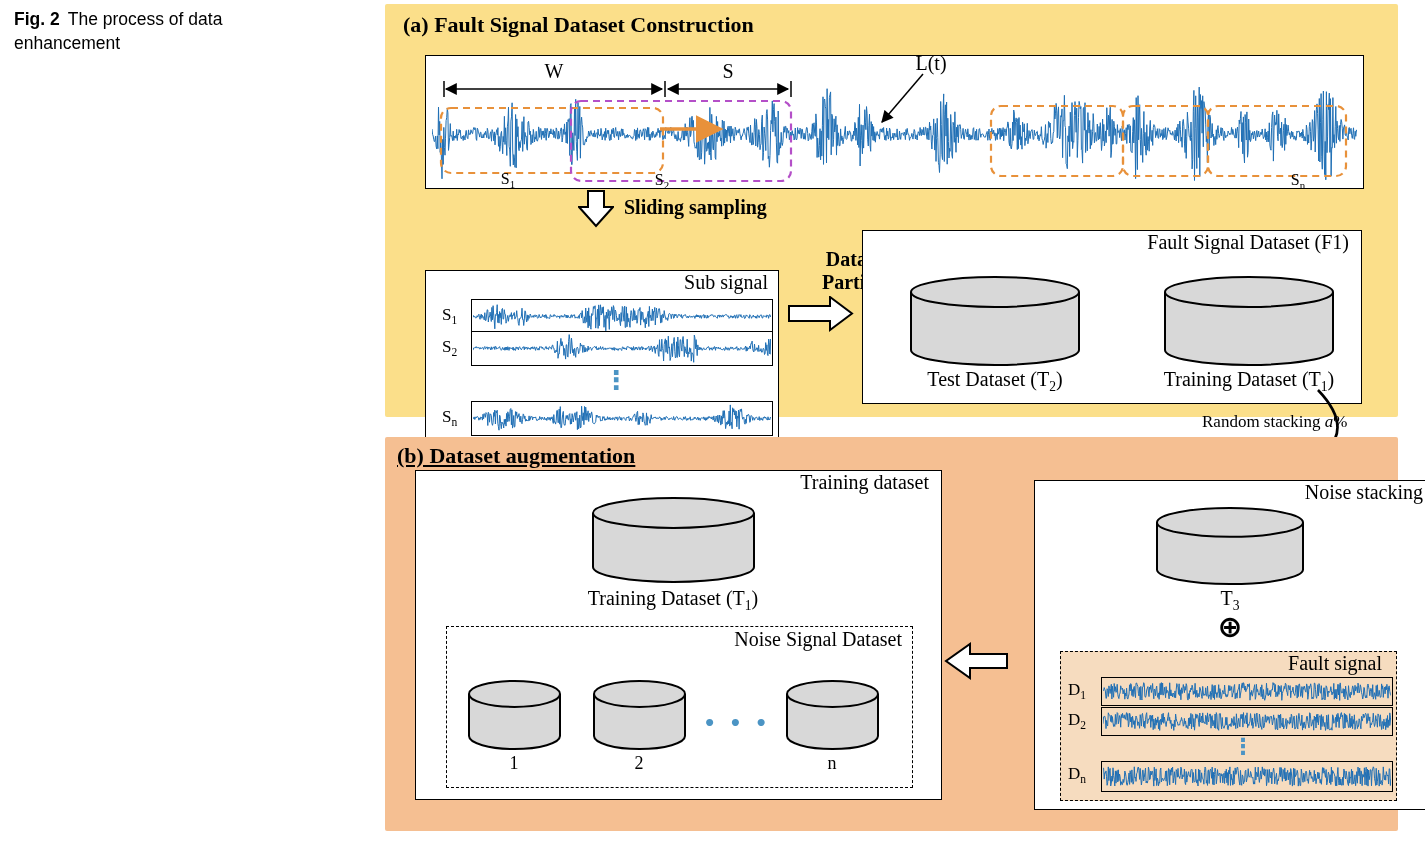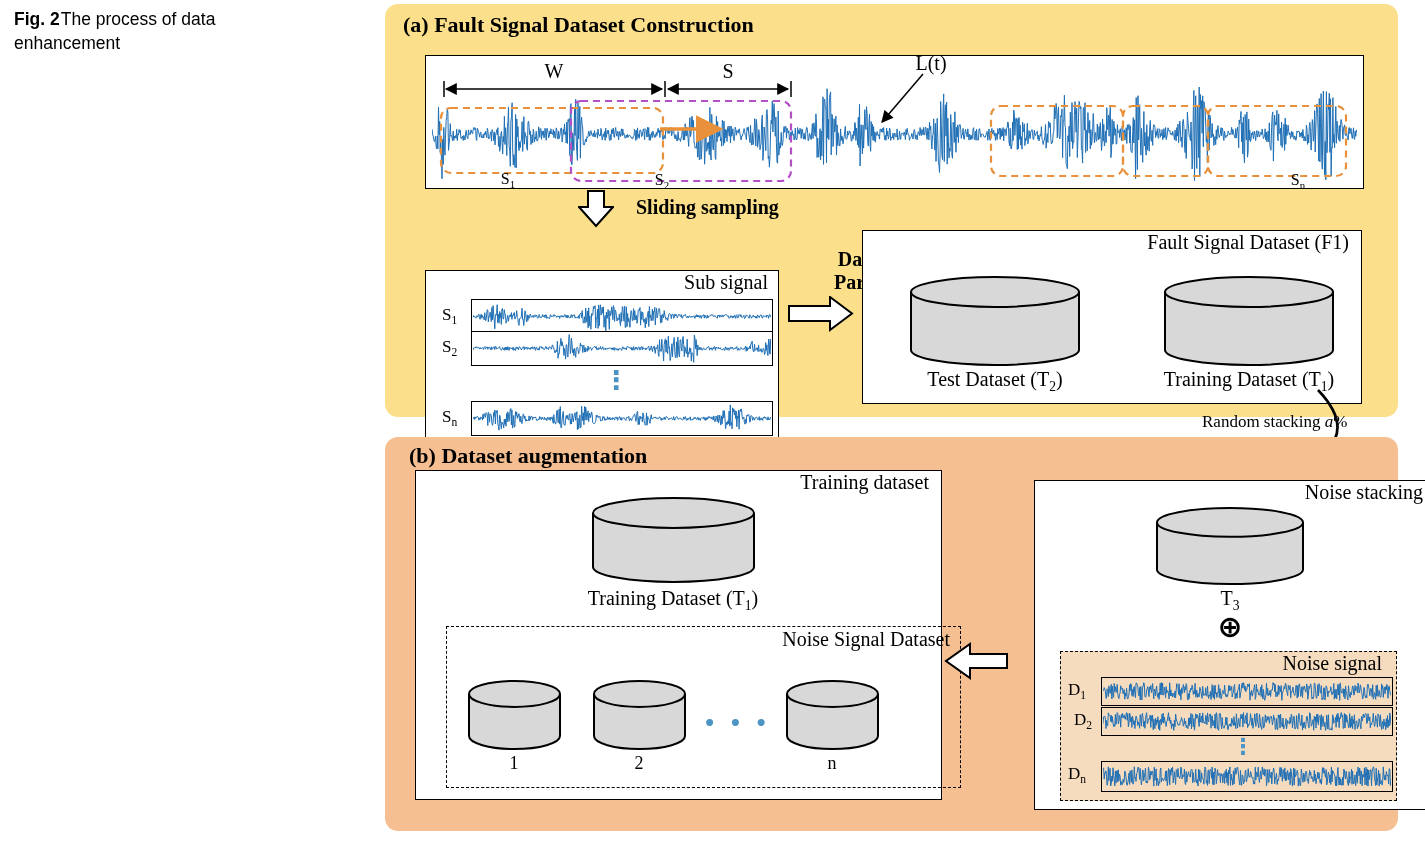--- a/index.html
+++ b/index.html
@@ -1,41 +1,41 @@
 <!DOCTYPE html>
 <html style="--panel-a-bg: #fbdf8a; --panel-b-bg: #f5bf92; --dash-orange: #e8913a; --dash-purple: #b44fc8; --dots-blue: #4b94c4; --noise-area-bg: #f6dcbf;"><head>
 <meta charset="utf-8">
 <style>
   html,body{margin:0;padding:0;background:#ffffff;}
   .page{position:relative;width:1425px;height:841px;background:#fff;overflow:hidden;
         font-family:"Liberation Serif","DejaVu Serif",serif;color:#000;}
   .abs{position:absolute;}
-  .panel{position:absolute;border-radius:13px;}
+  .panel{position:absolute;border-radius:2px;}
   .panel-a{left:385px;top:4px;width:1013px;height:413px;background:var(--panel-a-bg);}
   .panel-b{left:385px;top:437px;width:1013px;height:394px;background:var(--panel-b-bg);}
   .wbox{position:absolute;background:#fff;border:1.6px solid #000;}
   .dashbox{position:absolute;border:1.6px dashed #000;}
   .ptitle{position:absolute;font-weight:bold;font-size:22px;white-space:nowrap;}
   .btitle{position:absolute;font-size:20px;white-space:nowrap;}
   .lab{position:absolute;font-size:16px;transform:translateX(-50%);white-space:nowrap;}
   .lab-l{position:absolute;font-size:17px;white-space:nowrap;}
   .lab20{position:absolute;font-size:20px;transform:translateX(-50%);white-space:nowrap;}
-  .boldlab{position:absolute;font-weight:bold;font-size:20px;white-space:nowrap;margin-left:12px;}
+  .boldlab{position:absolute;font-weight:bold;font-size:20px;white-space:nowrap;}
   sub{font-size:68%;line-height:0;}
   .wave{position:absolute;overflow:hidden;}
   .cylinder{position:absolute;}
   .strip{position:absolute;border:1px solid #000;background:#fff;}
   .strip-noise{position:absolute;border:1px solid #000;background:var(--noise-area-bg);}
   .vdots{position:absolute;font-family:"DejaVu Sans",sans-serif;font-size:26px;font-weight:bold;
          color:var(--dots-blue);line-height:1;transform:translateX(-50%);}
   .hdots{position:absolute;font-family:"DejaVu Sans",sans-serif;font-size:20px;font-weight:bold;
          color:var(--dots-blue);letter-spacing:3px;transform:translateX(-50%);}
   .caption{position:absolute;left:14px;top:8px;width:280px;
            font-family:"Liberation Sans","DejaVu Sans",sans-serif;font-size:17.5px;line-height:1.35;}
-  .caption b{margin-right:1px;}
+  .caption b{margin-right:8px;}
   .plus{position:absolute;font-family:"DejaVu Sans",sans-serif;font-size:30px;font-weight:bold;
         line-height:1;transform:translateX(-50%);}
   svg{display:block;}
   .dashO{fill:none;stroke:var(--dash-orange);stroke-width:2.2;stroke-dasharray:7 5;}
   .dashP{fill:none;stroke:var(--dash-purple);stroke-width:2.2;stroke-dasharray:7 5;}
   .blk{fill:#fff;stroke:#000;stroke-width:2;}
   .thin{stroke:#000;stroke-width:1.5;fill:none;}
 </style>
 </head>
 <body>
@@ -161,33 +161,33 @@
     <defs>
       <marker id="ah-c" viewBox="0 0 10 10" refX="8" refY="5" markerWidth="9" markerHeight="9" orient="auto">
           <path d="M0 0 L10 5 L0 10 z" fill="#000"></path>
         </marker>
     </defs>
     <path d="M198 4 C 240 48, 222 86, 70 110" fill="none" stroke="#000" stroke-width="2.6" marker-end="url(#ah-c)"></path>
   </svg>
 
   <div class="panel panel-b">
 
-    <div class="ptitle" style="left:24px;top:6px;">(b) Dataset augmentation</div>
+    <div class="ptitle" style="left:12px;top:6px;text-decoration:underline;">(b) Dataset augmentation</div>
 
     <div class="wbox" style="left:30px;top:33px;width:525px;height:328px;">
       <div class="btitle" style="right:12px;top:0px;">Training dataset</div>
       <div class="cylinder" style="left:175px;top:25px;width:165px;height:88px;">
           <svg width="165" height="88">
             <path d="M2 17 L2 71 A80.5 15 0 0 0 163 71 L163 17" fill="#d8d8d8" stroke="#000" stroke-width="2"></path>
             <ellipse cx="82.5" cy="17" rx="80.5" ry="15" fill="#d8d8d8" stroke="#000" stroke-width="2"></ellipse>
           </svg>
         </div>
       <span class="lab20" style="left:257px;top:116px;"><span>Training  Dataset (T</span><sub>1</sub><span>)</span></span>
 
-      <div class="dashbox" style="left:30px;top:155px;width:465px;height:160px;padding-left:48px;">
+      <div class="dashbox" style="left:30px;top:155px;width:465px;height:160px;">
         <div class="btitle" style="right:10px;top:1px;">Noise Signal Dataset</div>
         <div class="cylinder" style="left:20px;top:52px;width:95px;height:72px;">
             <svg width="95" height="72">
               <path d="M2 14.959999999999999 L2 57.04 A45.5 12.959999999999999 0 0 0 93 57.04 L93 14.959999999999999" fill="#d8d8d8" stroke="#000" stroke-width="2"></path>
               <ellipse cx="47.5" cy="14.959999999999999" rx="45.5" ry="12.959999999999999" fill="#d8d8d8" stroke="#000" stroke-width="2"></ellipse>
             </svg>
           </div>
         <div class="cylinder" style="left:145px;top:52px;width:95px;height:72px;">
             <svg width="95" height="72">
               <path d="M2 14.959999999999999 L2 57.04 A45.5 12.959999999999999 0 0 0 93 57.04 L93 14.959999999999999" fill="#d8d8d8" stroke="#000" stroke-width="2"></path>
@@ -216,30 +216,30 @@
       <div class="cylinder" style="left:120px;top:25px;width:150px;height:80px;">
           <svg width="150" height="80">
             <path d="M2 16.4 L2 63.599999999999994 A73 14.399999999999999 0 0 0 148 63.599999999999994 L148 16.4" fill="#d8d8d8" stroke="#000" stroke-width="2"></path>
             <ellipse cx="75" cy="16.4" rx="73" ry="14.399999999999999" fill="#d8d8d8" stroke="#000" stroke-width="2"></ellipse>
           </svg>
         </div>
       <span class="lab20" style="left:195px;top:106px;"><span>T</span><sub>3</sub></span>
       <span class="plus" style="left:195px;top:131px;">⊕</span>
 
       <div class="dashbox" style="left:25px;top:170px;width:335px;height:148px;background:var(--noise-area-bg);">
-        <div class="btitle" style="right:14px;top:0px;">Noise signal</div>
+        <div class="btitle" style="right:14px;top:0px;">Fault signal</div>
         <span class="lab-l" style="left:7px;top:28px;"><span>D</span><sub>1</sub></span>
         <div class="strip-noise" style="left:40px;top:25px;width:290px;height:27px;">
           <div class="wave" style="left:1px;right:1px;top:1px;bottom:1px;">
               <svg width="288" height="25">
                 <polyline points="0.0,11.3 0.6,11.5 1.2,8.6 1.8,10.4 2.4,12.1 3.0,19.5 3.5,19.1 4.1,9.7 4.7,11.5 5.3,17.5 5.9,6.9 6.5,9.6 7.1,14.5 7.7,9.6 8.3,5.3 8.9,20.0 9.4,7.2 10.0,13.5 10.6,18.3 11.2,4.5 11.8,12.3 12.4,7.7 13.0,13.4 13.6,11.9 14.2,5.3 14.8,15.5 15.3,18.0 15.9,19.6 16.5,15.2 17.1,14.1 17.7,6.8 18.3,9.5 18.9,10.4 19.5,9.1 20.1,14.9 20.7,11.2 21.2,10.5 21.8,20.2 22.4,14.0 23.0,17.0 23.6,9.2 24.2,19.0 24.8,20.1 25.4,17.8 26.0,15.0 26.6,5.8 27.1,12.0 27.7,4.6 28.3,5.4 28.9,16.5 29.5,10.6 30.1,17.6 30.7,8.6 31.3,7.4 31.9,15.3 32.5,18.6 33.0,4.2 33.6,4.0 34.2,5.7 34.8,7.3 35.4,14.3 36.0,17.0 36.6,8.4 37.2,20.9 37.8,7.4 38.4,19.7 39.0,21.0 39.5,8.1 40.1,7.9 40.7,3.7 41.3,5.1 41.9,17.1 42.5,18.3 43.1,16.5 43.7,10.9 44.3,9.2 44.9,7.6 45.4,12.0 46.0,17.6 46.6,8.0 47.2,10.3 47.8,6.4 48.4,13.5 49.0,10.6 49.6,4.5 50.2,13.5 50.8,19.8 51.3,10.0 51.9,11.0 52.5,16.7 53.1,9.6 53.7,7.1 54.3,16.0 54.9,18.5 55.5,13.9 56.1,20.3 56.7,11.8 57.2,4.4 57.8,15.8 58.4,3.6 59.0,15.7 59.6,4.0 60.2,16.2 60.8,15.1 61.4,8.3 62.0,12.7 62.6,18.7 63.1,7.6 63.7,14.2 64.3,11.5 64.9,11.9 65.5,14.8 66.1,19.9 66.7,3.8 67.3,16.8 67.9,10.8 68.5,16.8 69.0,14.4 69.6,18.0 70.2,14.0 70.8,15.3 71.4,18.5 72.0,11.9 72.6,18.8 73.2,10.9 73.8,4.6 74.4,7.1 75.0,7.9 75.5,15.3 76.1,4.8 76.7,16.6 77.3,10.8 77.9,20.8 78.5,8.8 79.1,14.5 79.7,11.2 80.3,5.5 80.9,9.5 81.4,13.7 82.0,7.5 82.6,11.2 83.2,4.7 83.8,6.9 84.4,19.2 85.0,21.1 85.6,14.6 86.2,19.7 86.8,11.6 87.3,13.0 87.9,9.0 88.5,10.6 89.1,6.2 89.7,8.8 90.3,15.5 90.9,12.1 91.5,14.5 92.1,4.3 92.7,18.2 93.2,16.1 93.8,11.2 94.4,18.5 95.0,14.3 95.6,17.4 96.2,18.0 96.8,8.3 97.4,9.9 98.0,13.1 98.6,17.4 99.1,19.4 99.7,7.4 100.3,14.0 100.9,16.6 101.5,15.3 102.1,16.1 102.7,8.8 103.3,16.5 103.9,17.3 104.5,7.1 105.0,14.7 105.6,19.5 106.2,16.1 106.8,17.2 107.4,12.5 108.0,20.6 108.6,13.7 109.2,5.6 109.8,17.1 110.4,19.0 111.0,6.7 111.5,20.4 112.1,6.2 112.7,14.6 113.3,13.7 113.9,18.6 114.5,13.7 115.1,13.8 115.7,5.7 116.3,18.6 116.9,9.6 117.4,12.8 118.0,19.8 118.6,18.0 119.2,13.8 119.8,11.4 120.4,13.3 121.0,15.1 121.6,6.0 122.2,13.3 122.8,17.5 123.3,17.9 123.9,15.5 124.5,17.5 125.1,14.5 125.7,6.5 126.3,11.8 126.9,6.7 127.5,11.3 128.1,10.8 128.7,7.6 129.2,18.1 129.8,14.7 130.4,13.7 131.0,7.8 131.6,5.5 132.2,19.8 132.8,14.6 133.4,13.9 134.0,19.2 134.6,12.1 135.1,10.6 135.7,9.1 136.3,5.1 136.9,19.1 137.5,15.0 138.1,11.8 138.7,5.9 139.3,3.9 139.9,9.1 140.5,3.7 141.0,4.9 141.6,11.1 142.2,7.0 142.8,12.7 143.4,10.0 144.0,10.2 144.6,5.0 145.2,5.6 145.8,7.7 146.4,4.7 147.0,21.2 147.5,13.6 148.1,15.7 148.7,11.4 149.3,17.2 149.9,14.4 150.5,11.3 151.1,8.7 151.7,5.7 152.3,20.3 152.9,17.5 153.4,5.3 154.0,12.7 154.6,10.4 155.2,13.6 155.8,16.1 156.4,15.9 157.0,13.3 157.6,8.2 158.2,17.6 158.8,5.8 159.3,14.2 159.9,20.0 160.5,10.6 161.1,18.3 161.7,21.3 162.3,19.1 162.9,15.4 163.5,4.2 164.1,15.6 164.7,9.3 165.2,16.9 165.8,14.5 166.4,15.8 167.0,11.4 167.6,17.5 168.2,11.1 168.8,10.6 169.4,11.0 170.0,3.6 170.6,5.7 171.1,4.4 171.7,12.8 172.3,5.5 172.9,17.9 173.5,13.5 174.1,12.7 174.7,17.4 175.3,6.3 175.9,15.4 176.5,7.4 177.0,8.7 177.6,12.8 178.2,6.5 178.8,21.3 179.4,14.4 180.0,12.3 180.6,11.2 181.2,7.3 181.8,9.7 182.4,4.2 183.0,5.2 183.5,11.9 184.1,13.4 184.7,16.6 185.3,6.4 185.9,8.8 186.5,10.8 187.1,6.6 187.7,18.7 188.3,12.4 188.9,13.0 189.4,11.2 190.0,8.1 190.6,14.4 191.2,15.1 191.8,16.5 192.4,13.2 193.0,6.2 193.6,6.9 194.2,19.1 194.8,6.7 195.3,17.6 195.9,5.3 196.5,5.0 197.1,10.0 197.7,17.4 198.3,14.6 198.9,7.6 199.5,18.5 200.1,8.3 200.7,10.3 201.2,7.0 201.8,9.4 202.4,12.3 203.0,13.2 203.6,4.9 204.2,6.7 204.8,20.3 205.4,15.9 206.0,7.1 206.6,9.5 207.1,7.1 207.7,4.8 208.3,8.3 208.9,19.8 209.5,18.0 210.1,19.8 210.7,18.3 211.3,4.1 211.9,4.3 212.5,10.5 213.0,17.1 213.6,19.3 214.2,15.7 214.8,5.7 215.4,16.9 216.0,4.6 216.6,6.2 217.2,13.7 217.8,14.2 218.4,6.7 219.0,20.8 219.5,18.9 220.1,20.2 220.7,8.9 221.3,8.8 221.9,21.0 222.5,17.2 223.1,6.8 223.7,7.8 224.3,11.7 224.9,17.8 225.4,12.0 226.0,13.6 226.6,13.1 227.2,12.0 227.8,7.7 228.4,11.6 229.0,15.9 229.6,13.3 230.2,14.3 230.8,4.4 231.3,20.2 231.9,10.5 232.5,18.9 233.1,10.3 233.7,20.0 234.3,13.1 234.9,5.3 235.5,15.9 236.1,5.6 236.7,21.4 237.2,3.9 237.8,9.5 238.4,13.9 239.0,13.4 239.6,13.8 240.2,9.6 240.8,17.7 241.4,10.2 242.0,19.9 242.6,7.1 243.1,12.0 243.7,14.9 244.3,17.8 244.9,20.9 245.5,6.7 246.1,13.2 246.7,17.4 247.3,18.7 247.9,13.0 248.5,15.6 249.0,10.9 249.6,6.9 250.2,8.2 250.8,16.2 251.4,15.1 252.0,6.3 252.6,11.9 253.2,8.6 253.8,7.7 254.4,13.7 255.0,4.1 255.5,6.6 256.1,14.0 256.7,12.0 257.3,5.8 257.9,8.2 258.5,13.4 259.1,15.8 259.7,20.0 260.3,17.3 260.9,8.4 261.4,8.9 262.0,16.7 262.6,18.9 263.2,16.4 263.8,18.8 264.4,6.7 265.0,5.0 265.6,8.2 266.2,10.4 266.8,16.7 267.3,12.4 267.9,9.3 268.5,10.8 269.1,17.8 269.7,5.7 270.3,20.1 270.9,17.7 271.5,13.7 272.1,16.0 272.7,20.3 273.2,6.6 273.8,17.1 274.4,5.8 275.0,17.5 275.6,15.3 276.2,11.3 276.8,16.3 277.4,18.4 278.0,17.5 278.6,4.9 279.1,9.9 279.7,6.8 280.3,18.4 280.9,10.3 281.5,8.2 282.1,14.8 282.7,7.5 283.3,10.8 283.9,5.3 284.5,10.6 285.0,19.2 285.6,8.1 286.2,6.9 286.8,12.4 287.4,15.4 288.0,16.6 " fill="none" stroke="#1f6fb5" stroke-width="1"></polyline>
               </svg>
             </div>
         </div>
-        <span class="lab-l" style="left:13px;top:58px;"><span>D</span><sub>2</sub></span>
+        <span class="lab-l" style="left:7px;top:58px;"><span>D</span><sub>2</sub></span>
         <div class="strip-noise" style="left:40px;top:55px;width:290px;height:27px;">
           <div class="wave" style="left:1px;right:1px;top:1px;bottom:1px;">
               <svg width="288" height="25">
                 <polyline points="0.0,14.7 0.6,7.8 1.2,7.6 1.8,7.2 2.4,10.1 3.0,19.6 3.5,11.5 4.1,15.6 4.7,16.9 5.3,3.8 5.9,5.5 6.5,5.9 7.1,6.8 7.7,12.5 8.3,6.3 8.9,13.4 9.4,7.6 10.0,13.6 10.6,17.5 11.2,15.5 11.8,17.4 12.4,5.4 13.0,15.4 13.6,11.1 14.2,3.6 14.8,4.4 15.3,14.8 15.9,11.9 16.5,6.6 17.1,8.3 17.7,18.2 18.3,5.5 18.9,8.8 19.5,4.3 20.1,8.8 20.7,8.8 21.2,5.8 21.8,9.3 22.4,10.3 23.0,5.7 23.6,3.6 24.2,11.3 24.8,4.5 25.4,17.8 26.0,14.6 26.6,4.2 27.1,5.7 27.7,13.0 28.3,8.2 28.9,18.4 29.5,7.1 30.1,11.0 30.7,15.5 31.3,11.7 31.9,19.6 32.5,11.1 33.0,7.0 33.6,8.4 34.2,11.2 34.8,16.5 35.4,12.9 36.0,14.4 36.6,19.3 37.2,5.7 37.8,9.8 38.4,17.1 39.0,5.5 39.5,4.4 40.1,9.7 40.7,17.7 41.3,12.1 41.9,19.3 42.5,10.7 43.1,5.7 43.7,3.7 44.3,14.6 44.9,13.6 45.4,10.0 46.0,10.6 46.6,8.8 47.2,6.1 47.8,18.4 48.4,6.7 49.0,12.3 49.6,6.1 50.2,20.7 50.8,10.1 51.3,13.6 51.9,19.6 52.5,9.1 53.1,16.2 53.7,10.8 54.3,13.5 54.9,7.8 55.5,19.9 56.1,11.2 56.7,21.4 57.2,13.1 57.8,10.1 58.4,15.5 59.0,5.1 59.6,13.2 60.2,4.2 60.8,14.3 61.4,8.0 62.0,12.3 62.6,13.6 63.1,17.5 63.7,12.4 64.3,11.9 64.9,7.5 65.5,3.7 66.1,11.7 66.7,8.3 67.3,14.4 67.9,11.2 68.5,19.6 69.0,14.6 69.6,16.8 70.2,15.1 70.8,21.4 71.4,11.2 72.0,17.8 72.6,5.0 73.2,9.4 73.8,12.5 74.4,12.9 75.0,16.3 75.5,16.2 76.1,15.4 76.7,16.2 77.3,11.8 77.9,12.2 78.5,8.5 79.1,11.1 79.7,12.3 80.3,17.2 80.9,16.2 81.4,9.4 82.0,14.8 82.6,12.1 83.2,18.6 83.8,16.4 84.4,18.1 85.0,19.7 85.6,9.1 86.2,16.9 86.8,8.6 87.3,14.8 87.9,4.4 88.5,20.0 89.1,5.6 89.7,5.7 90.3,17.9 90.9,9.5 91.5,21.2 92.1,14.3 92.7,4.9 93.2,5.4 93.8,9.3 94.4,5.7 95.0,6.9 95.6,13.2 96.2,17.5 96.8,4.0 97.4,13.1 98.0,11.7 98.6,7.1 99.1,14.0 99.7,3.9 100.3,11.2 100.9,13.9 101.5,13.3 102.1,14.8 102.7,6.3 103.3,8.0 103.9,15.7 104.5,3.9 105.0,10.7 105.6,12.8 106.2,7.3 106.8,5.0 107.4,5.1 108.0,19.2 108.6,7.9 109.2,6.6 109.8,16.9 110.4,15.4 111.0,11.4 111.5,19.0 112.1,5.0 112.7,19.4 113.3,3.6 113.9,5.8 114.5,19.8 115.1,19.5 115.7,21.3 116.3,4.7 116.9,5.0 117.4,4.6 118.0,14.0 118.6,19.9 119.2,8.5 119.8,17.1 120.4,17.7 121.0,19.3 121.6,17.0 122.2,16.1 122.8,8.3 123.3,15.8 123.9,8.4 124.5,19.9 125.1,20.7 125.7,16.4 126.3,15.2 126.9,16.9 127.5,14.7 128.1,17.6 128.7,9.3 129.2,10.2 129.8,14.5 130.4,16.6 131.0,7.6 131.6,16.2 132.2,13.8 132.8,19.7 133.4,4.8 134.0,13.4 134.6,19.1 135.1,12.9 135.7,9.4 136.3,15.1 136.9,17.8 137.5,7.2 138.1,5.3 138.7,9.6 139.3,5.4 139.9,18.1 140.5,3.6 141.0,11.4 141.6,14.4 142.2,9.2 142.8,6.4 143.4,14.9 144.0,3.8 144.6,18.6 145.2,15.1 145.8,16.6 146.4,14.2 147.0,12.2 147.5,4.6 148.1,9.7 148.7,16.4 149.3,9.0 149.9,19.3 150.5,15.3 151.1,12.6 151.7,4.8 152.3,11.1 152.9,17.5 153.4,4.9 154.0,4.0 154.6,13.4 155.2,15.3 155.8,18.9 156.4,5.0 157.0,8.5 157.6,17.5 158.2,17.3 158.8,20.4 159.3,9.7 159.9,7.8 160.5,18.9 161.1,18.1 161.7,13.3 162.3,5.8 162.9,13.2 163.5,13.1 164.1,7.3 164.7,11.3 165.2,10.3 165.8,7.7 166.4,14.3 167.0,8.7 167.6,7.6 168.2,7.0 168.8,10.3 169.4,15.9 170.0,12.7 170.6,5.9 171.1,10.5 171.7,8.8 172.3,20.3 172.9,20.2 173.5,9.5 174.1,19.4 174.7,20.9 175.3,5.8 175.9,8.9 176.5,6.0 177.0,19.1 177.6,5.2 178.2,13.2 178.8,16.8 179.4,17.9 180.0,9.0 180.6,20.0 181.2,18.4 181.8,17.2 182.4,14.7 183.0,9.6 183.5,19.8 184.1,15.8 184.7,11.4 185.3,13.6 185.9,13.5 186.5,15.2 187.1,8.3 187.7,14.2 188.3,5.2 188.9,7.1 189.4,18.8 190.0,14.0 190.6,8.2 191.2,7.1 191.8,20.0 192.4,19.7 193.0,17.6 193.6,6.6 194.2,18.0 194.8,20.0 195.3,10.2 195.9,4.4 196.5,9.1 197.1,13.8 197.7,16.7 198.3,15.1 198.9,6.0 199.5,21.1 200.1,13.7 200.7,18.8 201.2,12.9 201.8,16.6 202.4,19.5 203.0,14.5 203.6,7.8 204.2,7.1 204.8,12.5 205.4,15.9 206.0,18.9 206.6,3.8 207.1,4.1 207.7,9.9 208.3,17.2 208.9,15.9 209.5,12.8 210.1,10.6 210.7,21.2 211.3,7.0 211.9,11.5 212.5,8.0 213.0,19.0 213.6,5.5 214.2,13.4 214.8,5.1 215.4,15.9 216.0,8.0 216.6,6.9 217.2,6.8 217.8,20.8 218.4,5.6 219.0,17.5 219.5,9.7 220.1,7.4 220.7,14.8 221.3,17.6 221.9,13.4 222.5,21.4 223.1,18.7 223.7,6.2 224.3,12.7 224.9,20.1 225.4,5.7 226.0,19.5 226.6,20.8 227.2,20.3 227.8,20.6 228.4,18.7 229.0,21.2 229.6,5.8 230.2,7.0 230.8,14.3 231.3,12.4 231.9,11.6 232.5,8.3 233.1,18.3 233.7,5.6 234.3,12.7 234.9,4.3 235.5,8.0 236.1,18.7 236.7,8.6 237.2,9.7 237.8,4.8 238.4,3.6 239.0,7.9 239.6,6.1 240.2,19.2 240.8,19.4 241.4,4.4 242.0,19.0 242.6,5.3 243.1,13.3 243.7,6.3 244.3,10.3 244.9,13.9 245.5,18.5 246.1,18.2 246.7,4.7 247.3,18.8 247.9,9.3 248.5,17.4 249.0,7.1 249.6,19.6 250.2,10.5 250.8,14.7 251.4,5.8 252.0,20.5 252.6,17.3 253.2,12.3 253.8,11.7 254.4,19.6 255.0,16.6 255.5,17.5 256.1,9.8 256.7,11.7 257.3,16.2 257.9,19.8 258.5,7.4 259.1,12.1 259.7,9.6 260.3,5.0 260.9,8.8 261.4,8.0 262.0,5.7 262.6,4.3 263.2,5.7 263.8,14.6 264.4,13.0 265.0,4.6 265.6,9.9 266.2,12.0 266.8,7.9 267.3,18.7 267.9,14.4 268.5,15.8 269.1,13.4 269.7,12.0 270.3,4.2 270.9,13.6 271.5,17.5 272.1,14.9 272.7,6.6 273.2,9.7 273.8,12.4 274.4,18.2 275.0,4.9 275.6,6.4 276.2,8.3 276.8,17.3 277.4,5.8 278.0,14.6 278.6,20.5 279.1,12.5 279.7,12.8 280.3,19.8 280.9,10.2 281.5,16.5 282.1,13.0 282.7,20.7 283.3,9.6 283.9,18.3 284.5,6.5 285.0,18.5 285.6,10.9 286.2,16.7 286.8,3.9 287.4,8.1 288.0,16.5 " fill="none" stroke="#1f6fb5" stroke-width="1"></polyline>
               </svg>
             </div>
         </div>
         <span class="vdots" style="left:182px;top:84px;font-size:22px;">⋮</span>
         <span class="lab-l" style="left:7px;top:112px;"><span>D</span><sub>n</sub></span>
         <div class="strip-noise" style="left:40px;top:109px;width:290px;height:29px;">

